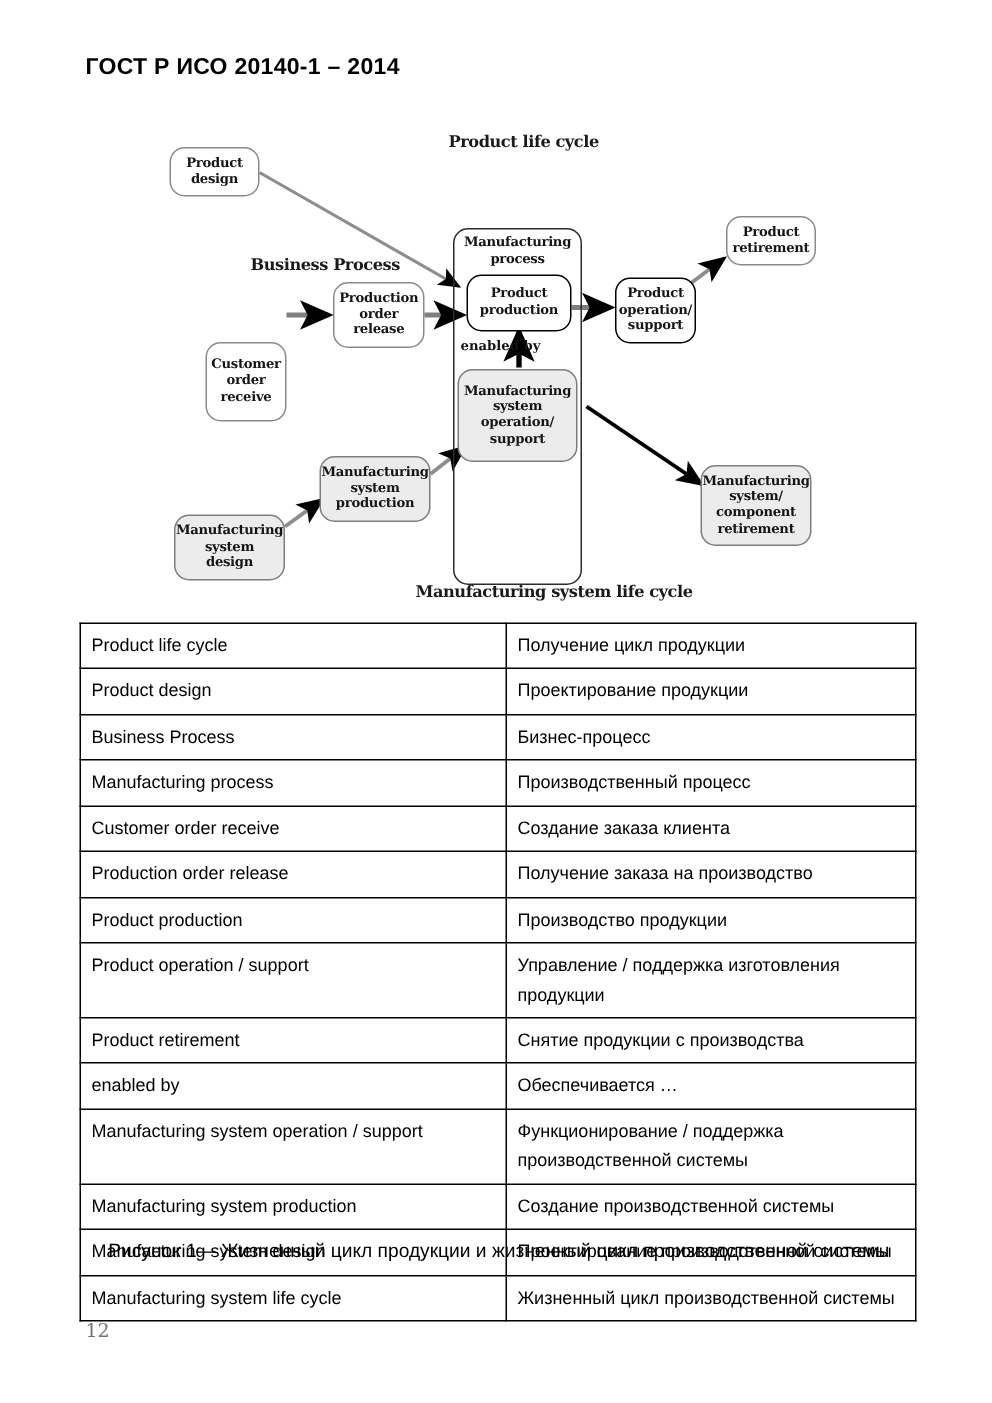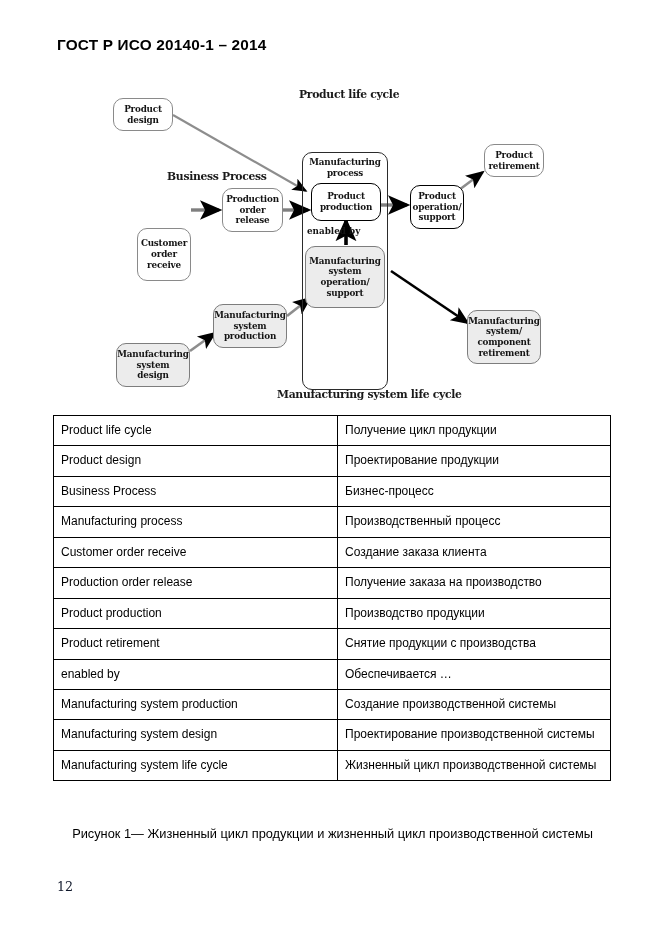--- a/index.html
+++ b/index.html
@@ -116,21 +116,21 @@
     font-size: 9.6pt;
     line-height: 1.72;
     color: #000;
   }
   #page-number {
     position: absolute;
     left: 57px;
     top: 879px;
     font-family: "DejaVu Serif", "Liberation Serif", serif;
     font-size: 9.5pt;
-    color: #0f172a;
+    color: #737373;
   }
 </style>
 </head>
 <body>
 
 <div id="doc-header">ГОСТ Р ИСО 20140-1 – 2014</div>
 
 <div id="figure">
 
   <svg id="figure-svg" width="661" height="330" viewBox="0 0 661 330">
@@ -245,28 +245,36 @@
       </tr>
       <tr>
         <td>Production order release</td>
         <td>Получение заказа на производство</td>
       </tr>
       <tr>
         <td>Product production</td>
         <td>Производство продукции</td>
       </tr>
       <tr>
+        <td>Product operation / support</td>
+        <td>Управление / поддержка изготовления продукции</td>
+      </tr>
+      <tr>
         <td>Product retirement</td>
         <td>Снятие продукции с производства</td>
       </tr>
       <tr>
         <td>enabled by</td>
         <td>Обеспечивается …</td>
       </tr>
       <tr>
+        <td>Manufacturing system operation / support</td>
+        <td>Функционирование / поддержка производственной системы</td>
+      </tr>
+      <tr>
         <td>Manufacturing system production</td>
         <td>Создание производственной системы</td>
       </tr>
       <tr>
         <td>Manufacturing system design</td>
         <td>Проектирование производственной системы</td>
       </tr>
       <tr>
         <td>Manufacturing system life cycle</td>
         <td>Жизненный цикл производственной системы</td>

